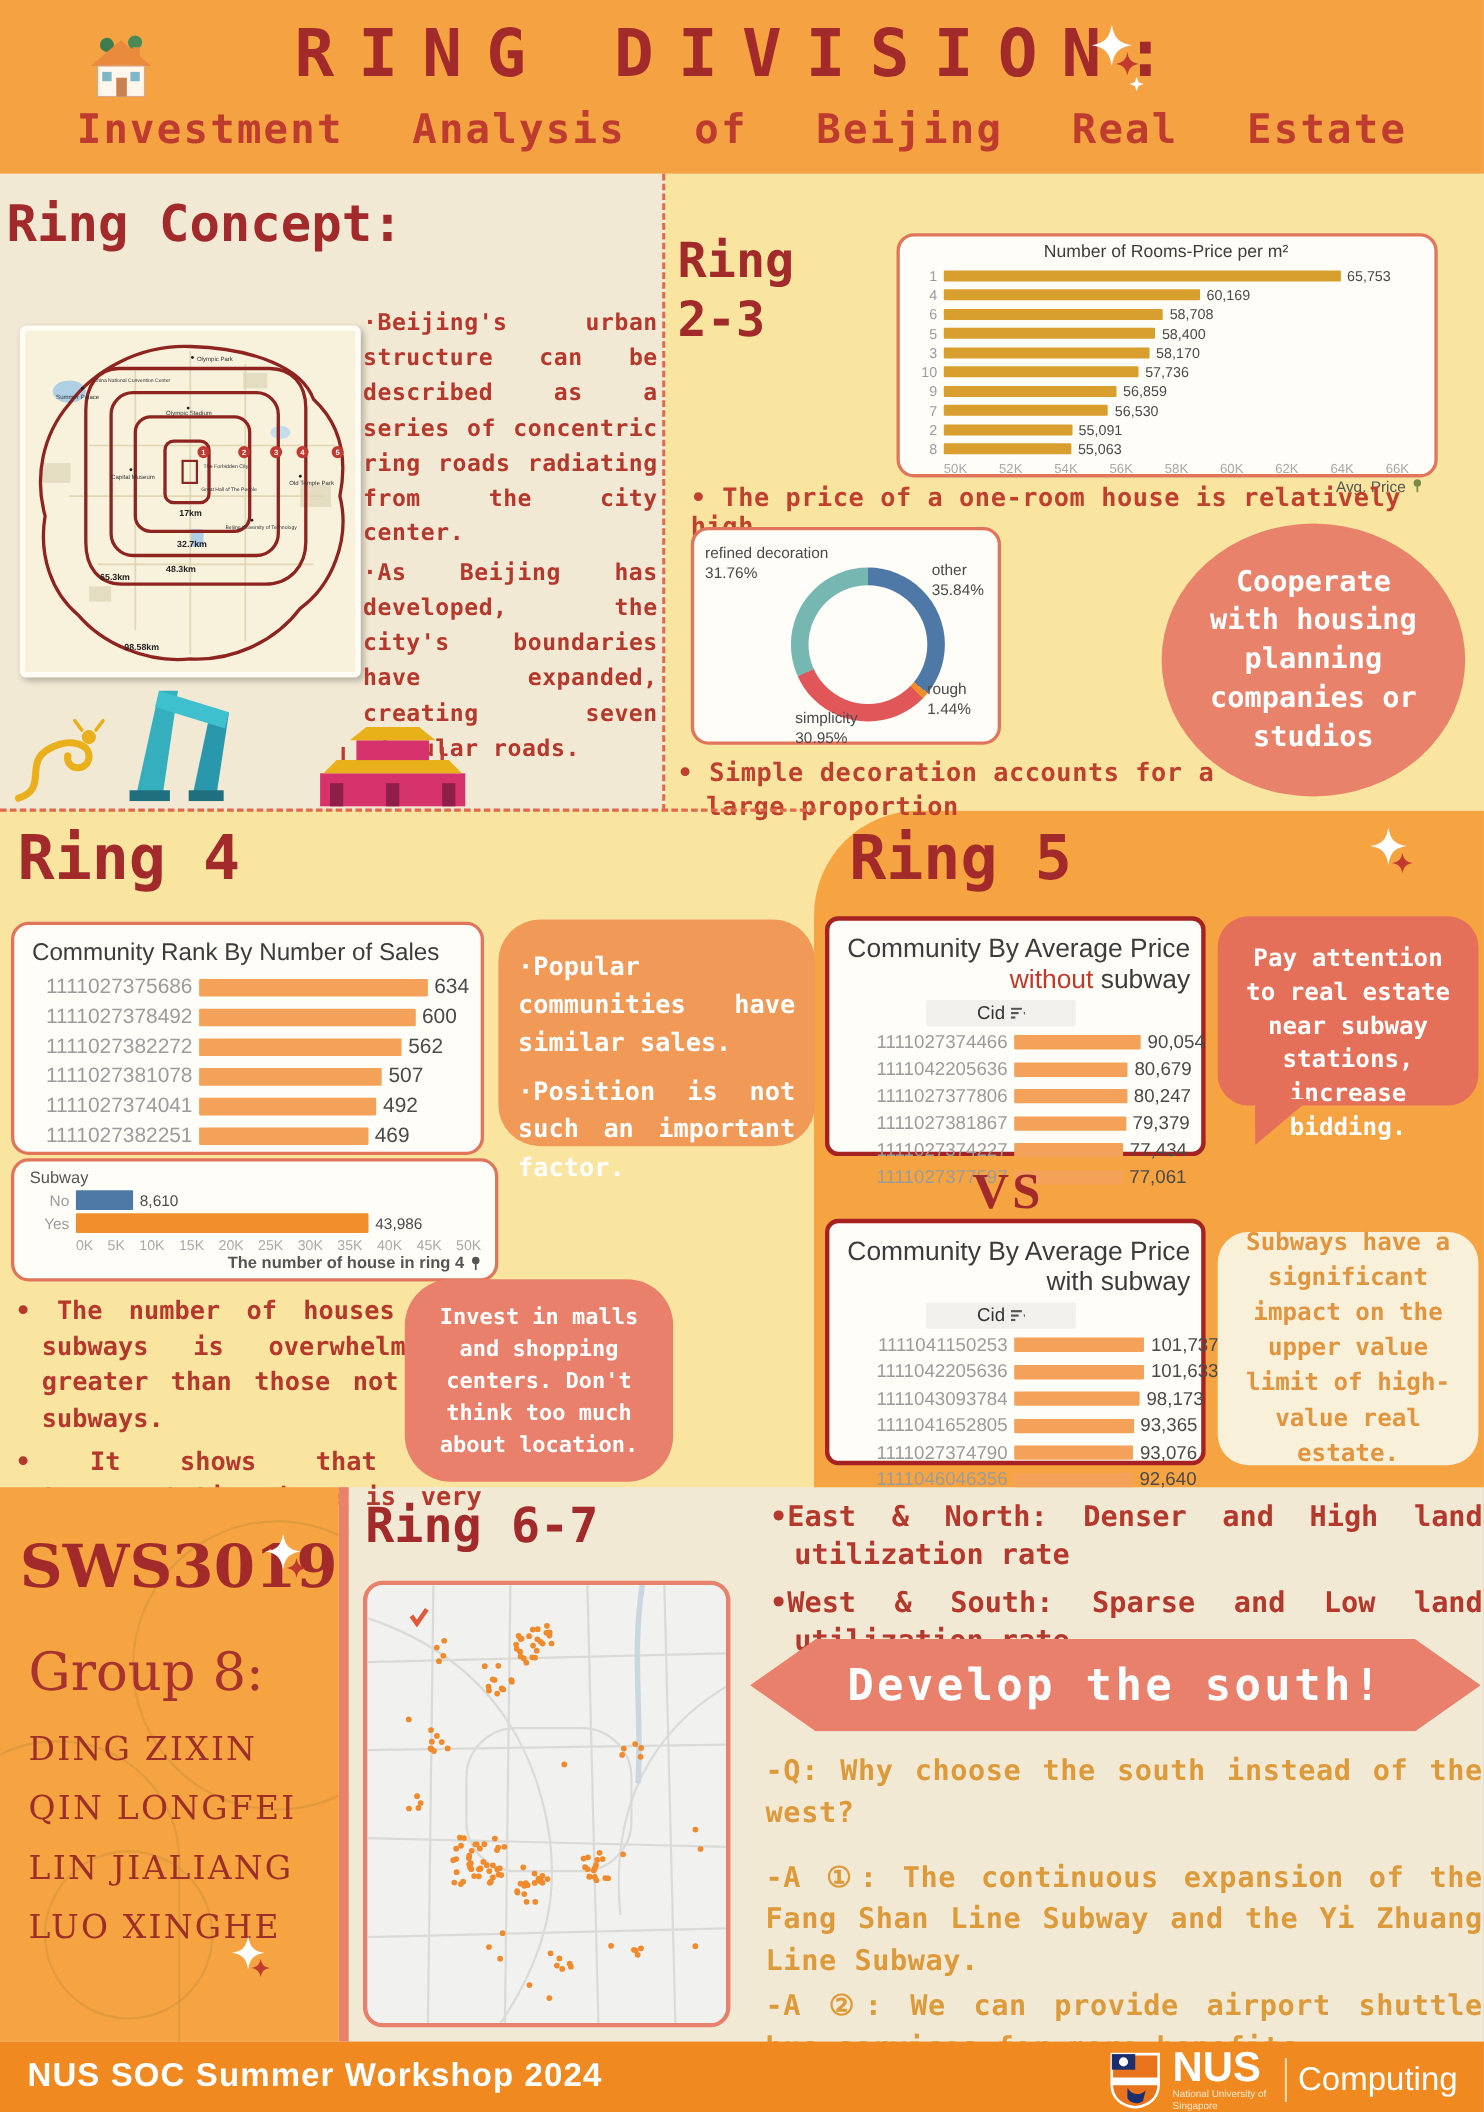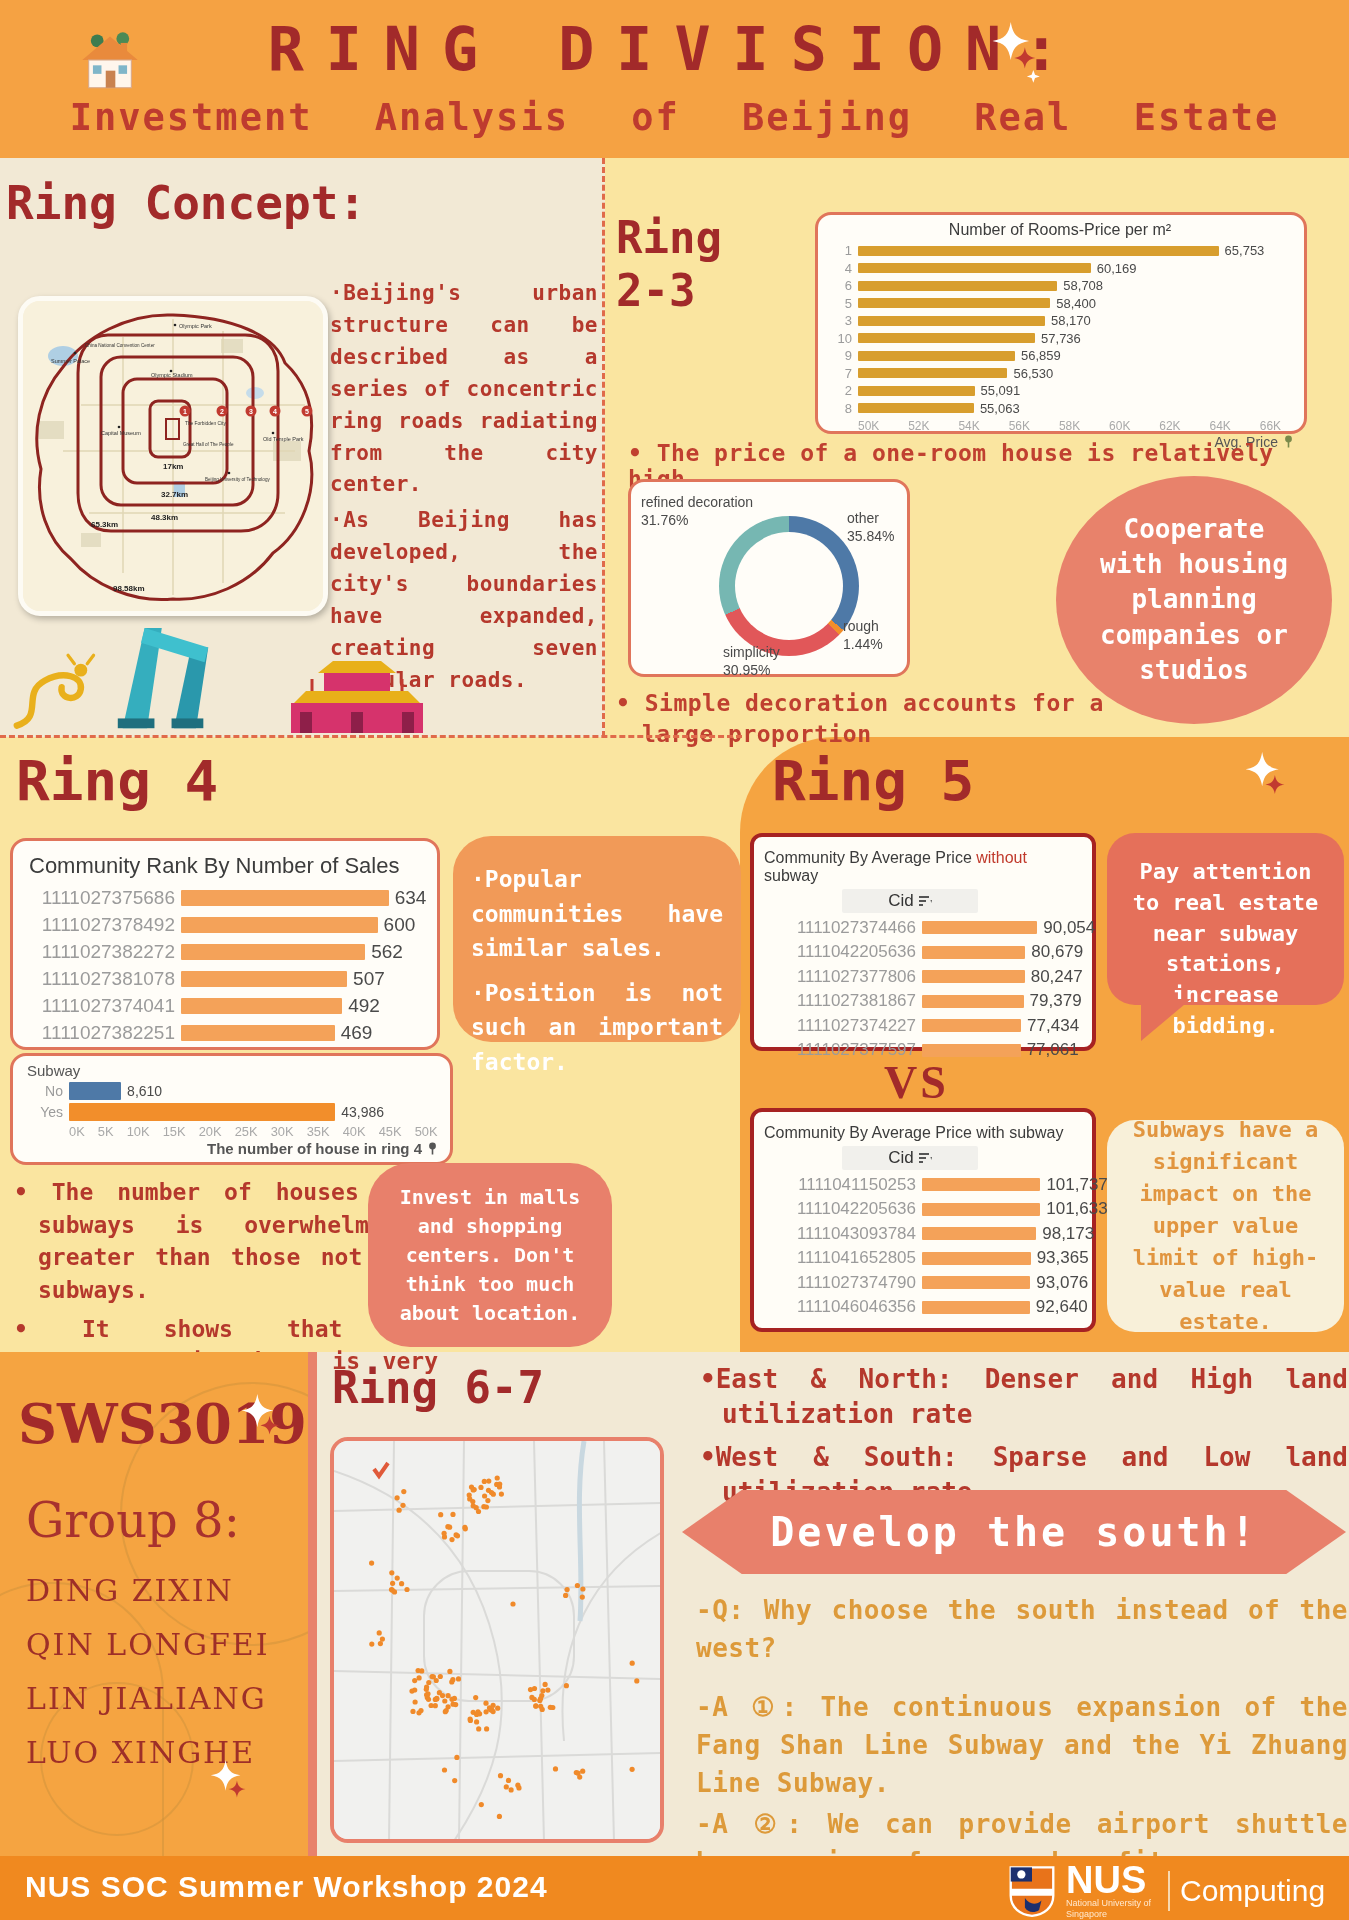--- a/index.html
+++ b/index.html
@@ -48,21 +48,21 @@
   .rooms-card{left:815px;top:212px;width:492px;height:222px;padding:6px 10px 4px 8px;}
   .donut-card{left:628px;top:479px;width:282px;height:198px;}
   .sales-card{left:10px;top:838px;width:430px;height:212px;padding:10px 14px;}
   .subway-card{left:10px;top:1053px;width:443px;height:112px;padding:6px 12px 4px 12px;}
   .nosub-card{left:750px;top:833px;width:346px;height:218px;padding:10px 10px;}
   .sub-card{left:750px;top:1108px;width:346px;height:224px;padding:10px 10px;}
   .chart-title{font-family:"Liberation Sans",sans-serif;color:#3C3C3C;}
   .rooms-title{text-align:center;font-size:16px;margin-bottom:4px;}
   .sales-title{font-size:22px;margin:2px 0 8px 2px;}
   .subway-title{font-size:15px;color:#555;margin:0 0 2px 2px;}
-  .cid-title{font-size:16px;text-align:left;margin:2px 0 4px 0;}
+  .cid-title{font-size:24px;text-align:right;margin:2px 0 4px 0;}
   .cid-title .hl{color:#C0392B;}
   .cid-head{display:flex;align-items:center;gap:5px;width:120px;margin:2px 0 4px 78px;
     background:#F1F0EC;padding:2px 8px;border-radius:2px;
     font-family:"Liberation Sans",sans-serif;font-size:17px;color:#333;justify-content:center;}
   
   .hchart{font-family:"Liberation Sans",sans-serif;}
   .hrow{display:flex;align-items:center;gap:6px;margin:var(--rm,3px) 0;}
   .hcat{flex:0 0 var(--lw,40px);text-align:right;color:#9B9B9B;white-space:nowrap;overflow:hidden;}
   .htrack{flex:1;display:flex;align-items:center;gap:6px;min-width:0;}
   .hbar{height:var(--bh,14px);border-radius:1px;flex:0 0 auto;}
@@ -95,21 +95,21 @@
     font-size:22px;line-height:1.4;padding:24px 18px;text-align:center;}
   .pay-tail{position:absolute;left:34px;bottom:-36px;width:0;height:0;
     border-top:42px solid #E5705A;border-right:50px solid transparent;}
   .upper-bubble{left:1107px;top:1120px;width:237px;height:212px;border-radius:28px;background:#F8F0D9;
     color:#E1953F;font-weight:bold;font-size:22px;line-height:1.45;padding:26px 16px;
     text-align:center;box-sizing:border-box;display:flex;align-items:center;}
   .vs{left:884px;top:1056px;font-family:"Liberation Serif",serif;font-size:46px;font-weight:bold;
     color:#A22A2A;letter-spacing:3px;}
   
   .concept-map{left:18px;top:296px;width:300px;height:310px;background:#F8F1DC;border:5px solid #FDFBF4;
-    border-radius:22px;box-shadow:2px 3px 6px rgba(0,0,0,.25);overflow:hidden;}
+    border-radius:6px;box-shadow:2px 3px 6px rgba(0,0,0,.25);overflow:hidden;}
   .map67-card{left:330px;top:1437px;width:334px;height:406px;background:#F1F1EF;
     border:4px solid #E8806B;border-radius:18px;overflow:hidden;box-sizing:border-box;}
   
   .banner{left:682px;top:1490px;width:664px;height:84px;background:#E8806B;
     clip-path:polygon(0% 50%,9% 0%,91% 0%,100% 50%,91% 100%,9% 100%);
     display:flex;align-items:center;justify-content:center;color:#FFF;font-weight:bold;
     font-size:40px;letter-spacing:3px;}
   
   .serif{font-family:"DejaVu Serif","Liberation Serif",serif;}
   .sws-code{left:18px;top:40px;font-size:54px;font-weight:bold;color:#A22A2A;}

